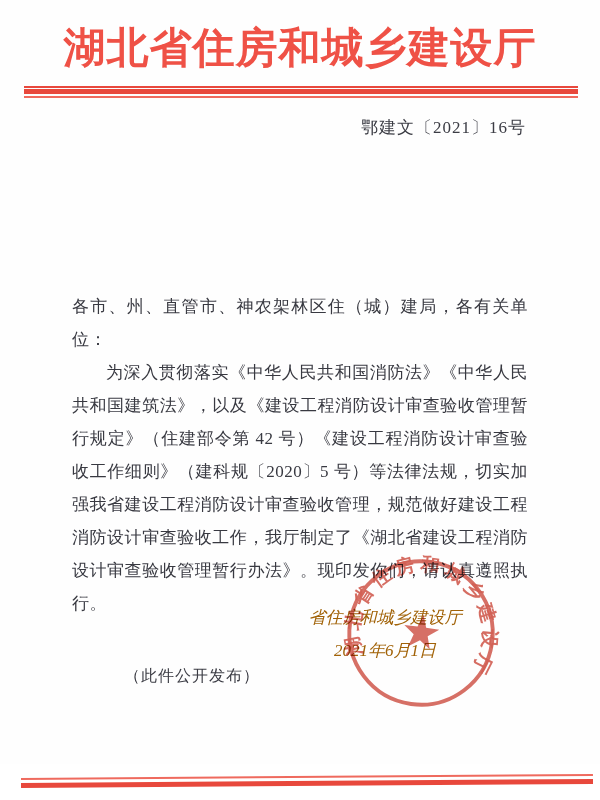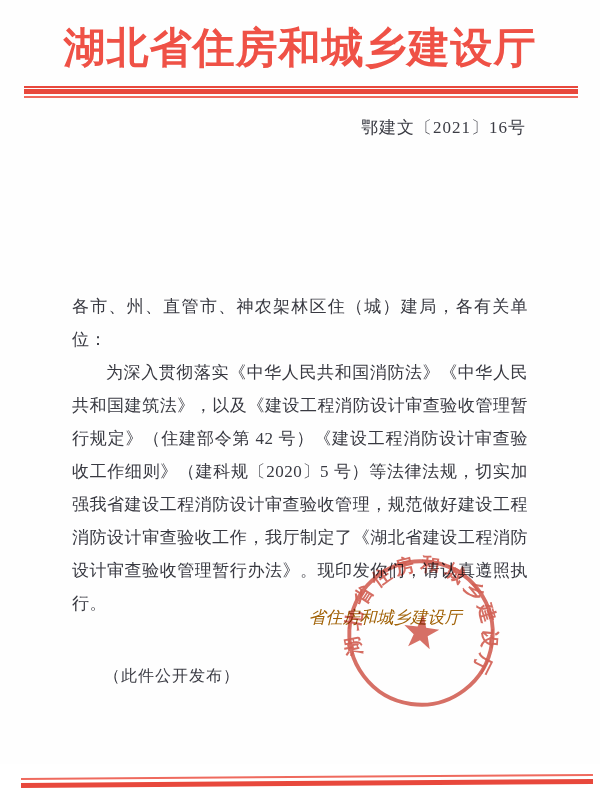--- a/index.html
+++ b/index.html
@@ -82,21 +82,21 @@
     top: 555px; left: 343px;
     width: 156px; height: 156px;
     mix-blend-mode: multiply;
     opacity: 0.88;
     transform: rotate(8deg);
     pointer-events: none;
   }
   
   .release-note {
     position: absolute;
-    top: 666px; left: 104px;
+    top: 666px; left: 124px;
     font-size: 16px;
     letter-spacing: 1px;
     color: #3b3c44;
   }
   
   .rule-bottom {
     position: absolute;
     top: 776px; left: 21px; width: 572px;
     transform: rotate(-0.4deg);
   }
@@ -122,20 +122,21 @@
   <div class="doc-number">鄂建文〔2021〕16号</div>
 
 
   <div class="body-text">
     <p>各市、州、直管市、神农架林区住（城）建局，各有关单位：</p>
     <p class="indent">为深入贯彻落实《中华人民共和国消防法》《中华人民共和国建筑法》，以及《建设工程消防设计审查验收管理暂行规定》（住建部令第 42 号）《建设工程消防设计审查验收工作细则》（建科规〔2020〕5 号）等法律法规，切实加强我省建设工程消防设计审查验收管理，规范做好建设工程消防设计审查验收工作，我厅制定了《湖北省建设工程消防设计审查验收管理暂行办法》。现印发你们，请认真遵照执行。</p>
   </div>
 
   <div class="sig-block">
     <div>省住房和城乡建设厅</div>
+    <div>2021年6月1日</div>
   </div>
 
   <div class="seal">
     <svg width="156" height="156" viewBox="0 0 160 160" xmlns="http://www.w3.org/2000/svg">
       <defs>
         <path id="sealArc" d="M 26.3,114.9 A 64,64 0 1 1 133.7,114.9" fill="none"></path>
       </defs>
       <circle cx="80" cy="80" r="73.5" fill="none" stroke="#cd4a3d" stroke-width="4" opacity="0.9"></circle>
       <polygon points="80,61 84.47,73.85 98.07,74.13 87.23,82.35 91.17,95.37 80,87.6 68.83,95.37 72.77,82.35 61.93,74.13 75.53,73.85" fill="#cd4a3d" opacity="0.9"></polygon>
       <text font-size="19.5" fill="#cd4a3d" opacity="0.92" font-family="Liberation Serif, DejaVu Serif, serif" font-weight="bold">

